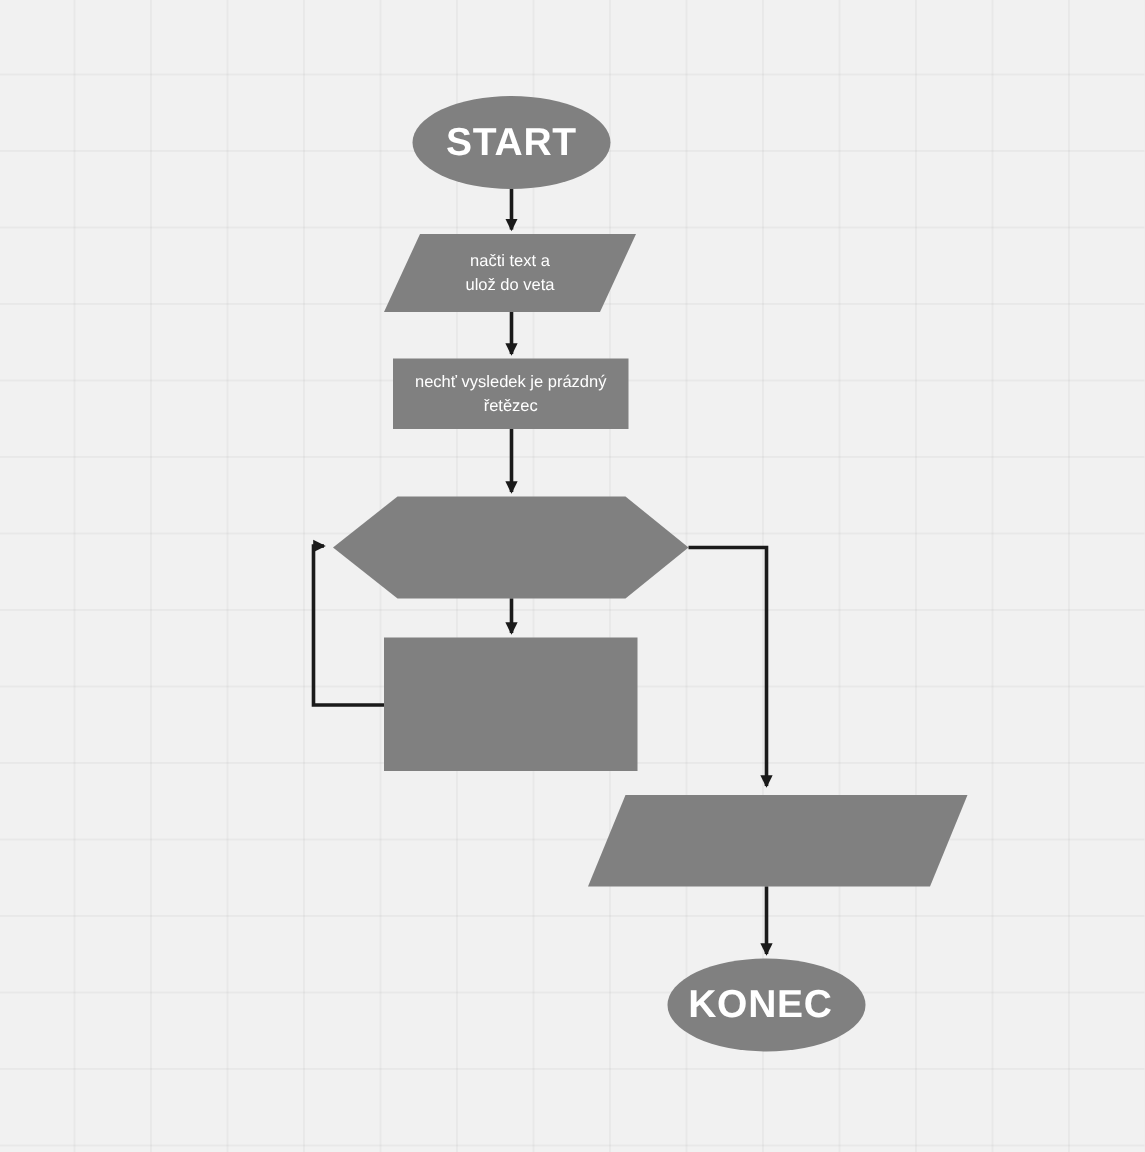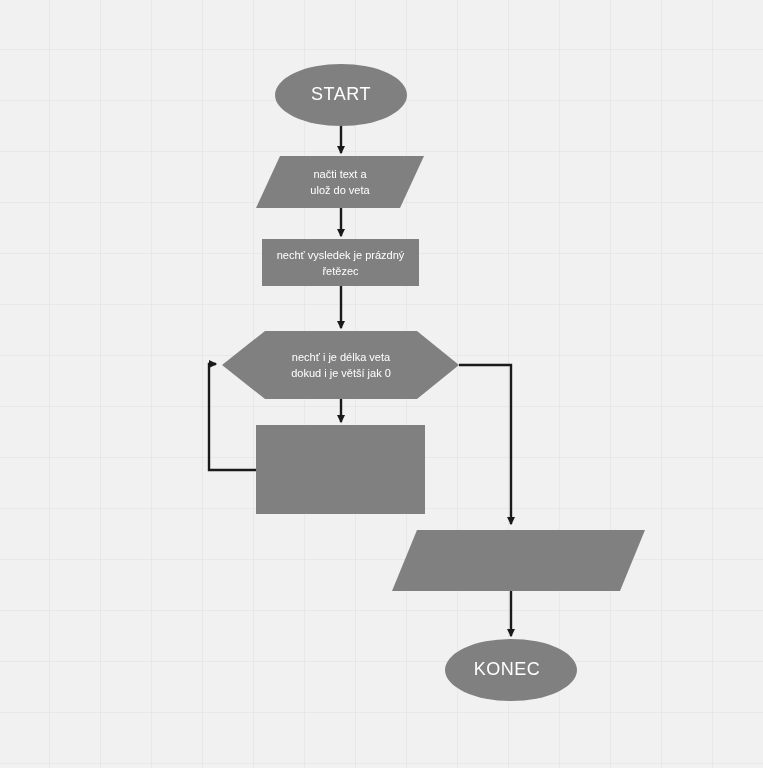--- a/index.html
+++ b/index.html
@@ -28,22 +28,22 @@
   }
   .node-text {
     position: absolute;
     color: #ffffff;
     font-size: 11px;
     line-height: 16px;
     white-space: pre-line;
     pointer-events: none;
   }
   .term-text {
-    font-size: 18px;
-    font-weight: normal;
+    font-size: 26px;
+    font-weight: bold;
     letter-spacing: 0.5px;
     line-height: 21px;
     text-align: center;
   }
   .center-text {
     text-align: center;
   }
   .left-text {
     text-align: left;
   }
@@ -90,20 +90,18 @@
   </svg>
 
   <div class="node-text term-text" style="left:275px; top:84px; width:132px;">START</div>
 
   <div class="node-text center-text" style="left:264px; top:247px; width:153px;">nechť vysledek je prázdný
 řetězec</div>
 
   <div class="node-text center-text" style="left:270px; top:166px; width:140px;">načti text a
 ulož do veta</div>
 
-  <div class="node-text center-text" style="left:266px; top:349px; width:150px;">nechť i je délka veta
-dokud i je větší jak 0</div>
 
 
 
   <div class="node-text term-text" style="left:445px; top:659px; width:124px;">KONEC</div>
 
 </div>
 
 </body></html>

